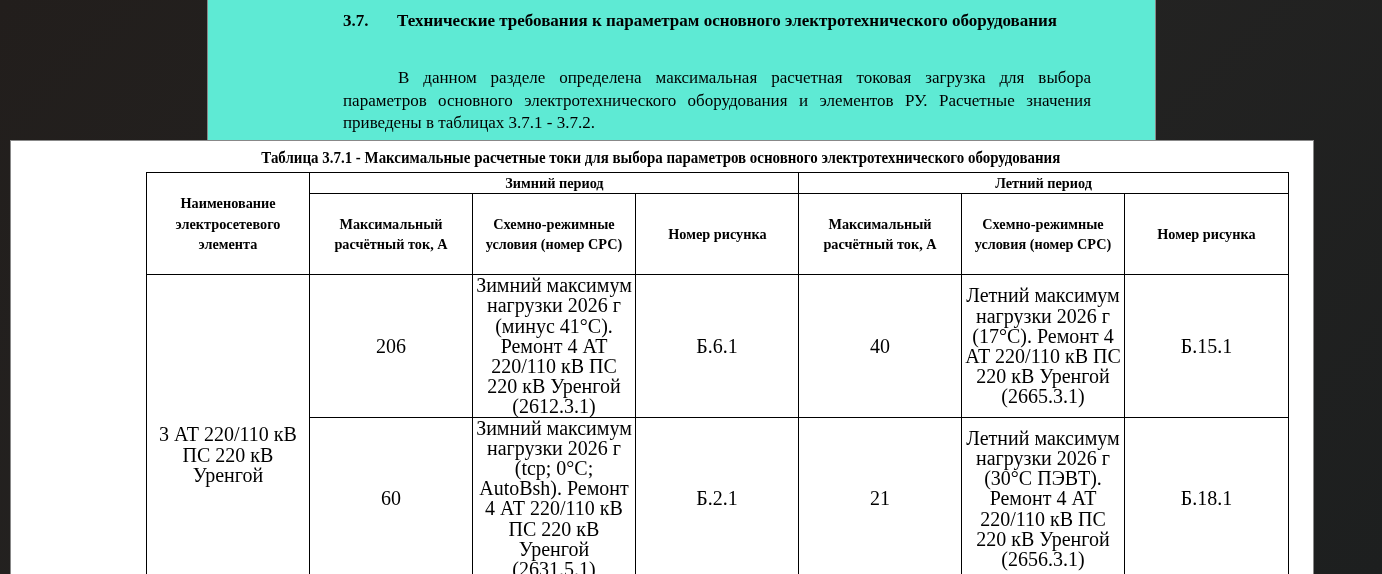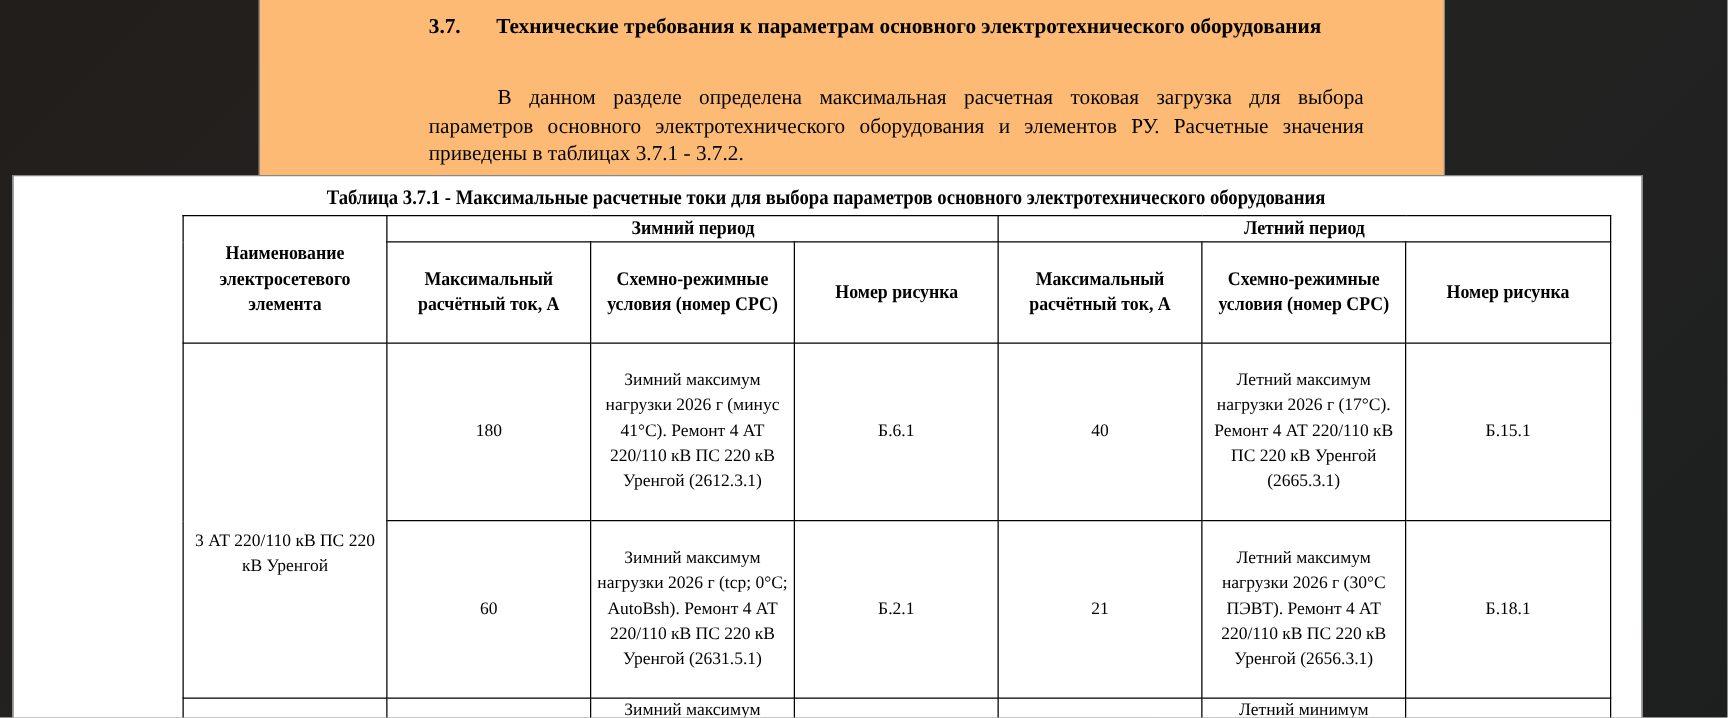--- a/index.html
+++ b/index.html
@@ -15,21 +15,21 @@
       font-family: "Liberation Serif", serif;
       color: #000;
     }
     
     .page-top {
       position: absolute;
       left: 207px;
       top: 0;
       width: 949px;
       height: 140px;
-      background: #fdba74;
+      background: #5eead4;
       border-left: 1px solid #888;
       border-right: 1px solid #888;
       box-sizing: border-box;
     }
     .section-heading {
       position: absolute;
       left: 135px;
       top: 8px;
       width: 760px;
       font-weight: bold;
@@ -83,21 +83,21 @@
       top: 31px;
       border-collapse: collapse;
       table-layout: fixed;
       width: 1142px;
     }
     table.data-table th, table.data-table td {
       border: 1.5px solid #000;
       text-align: center;
       vertical-align: middle;
       padding: 0 2px;
-      font-size: 14px;
+      font-size: 20px;
       line-height: 20.2px;
     }
     table.data-table th {
       font-weight: bold;
       font-size: 15.5px;
     }
     .row-group-head th { height: 19px; line-height: 18px; margin-top: 39px; }
     .row-sub-head th { height: 80px; }
     td.cond-cell { font-size: 15.5px; line-height: 20.2px; }
     .hdr-text { display: inline-block; transform: scaleX(0.92); }
@@ -136,21 +136,21 @@
         <th><span class="hdr-text">Схемно-режимные условия (номер СРС)</span></th>
         <th><span class="hdr-text">Номер рисунка</span></th>
         <th><span class="hdr-text">Максимальный расчётный ток, А</span></th>
         <th><span class="hdr-text">Схемно-режимные условия (номер СРС)</span></th>
         <th><span class="hdr-text">Номер рисунка</span></th>
       </tr>
     </thead>
     <tbody>
       <tr style="height:142px">
         <td rowspan="2" style="padding-top:55px">3 АТ 220/110 кВ ПС 220 кВ Уренгой</td>
-        <td>180</td>
+        <td>206</td>
         <td class="cond-cell">Зимний максимум нагрузки 2026 г (минус 41°C). Ремонт 4 АТ 220/110 кВ ПС 220 кВ Уренгой (2612.3.1)</td>
         <td>Б.6.1</td>
         <td>40</td>
         <td class="cond-cell">Летний максимум нагрузки 2026 г (17°C). Ремонт 4 АТ 220/110 кВ ПС 220 кВ Уренгой (2665.3.1)</td>
         <td>Б.15.1</td>
       </tr>
       <tr style="height:142px">
         <td>60</td>
         <td class="cond-cell">Зимний максимум нагрузки 2026 г (tcp; 0°C; AutoBsh). Ремонт 4 АТ 220/110 кВ ПС 220 кВ Уренгой (2631.5.1)</td>
         <td>Б.2.1</td>

